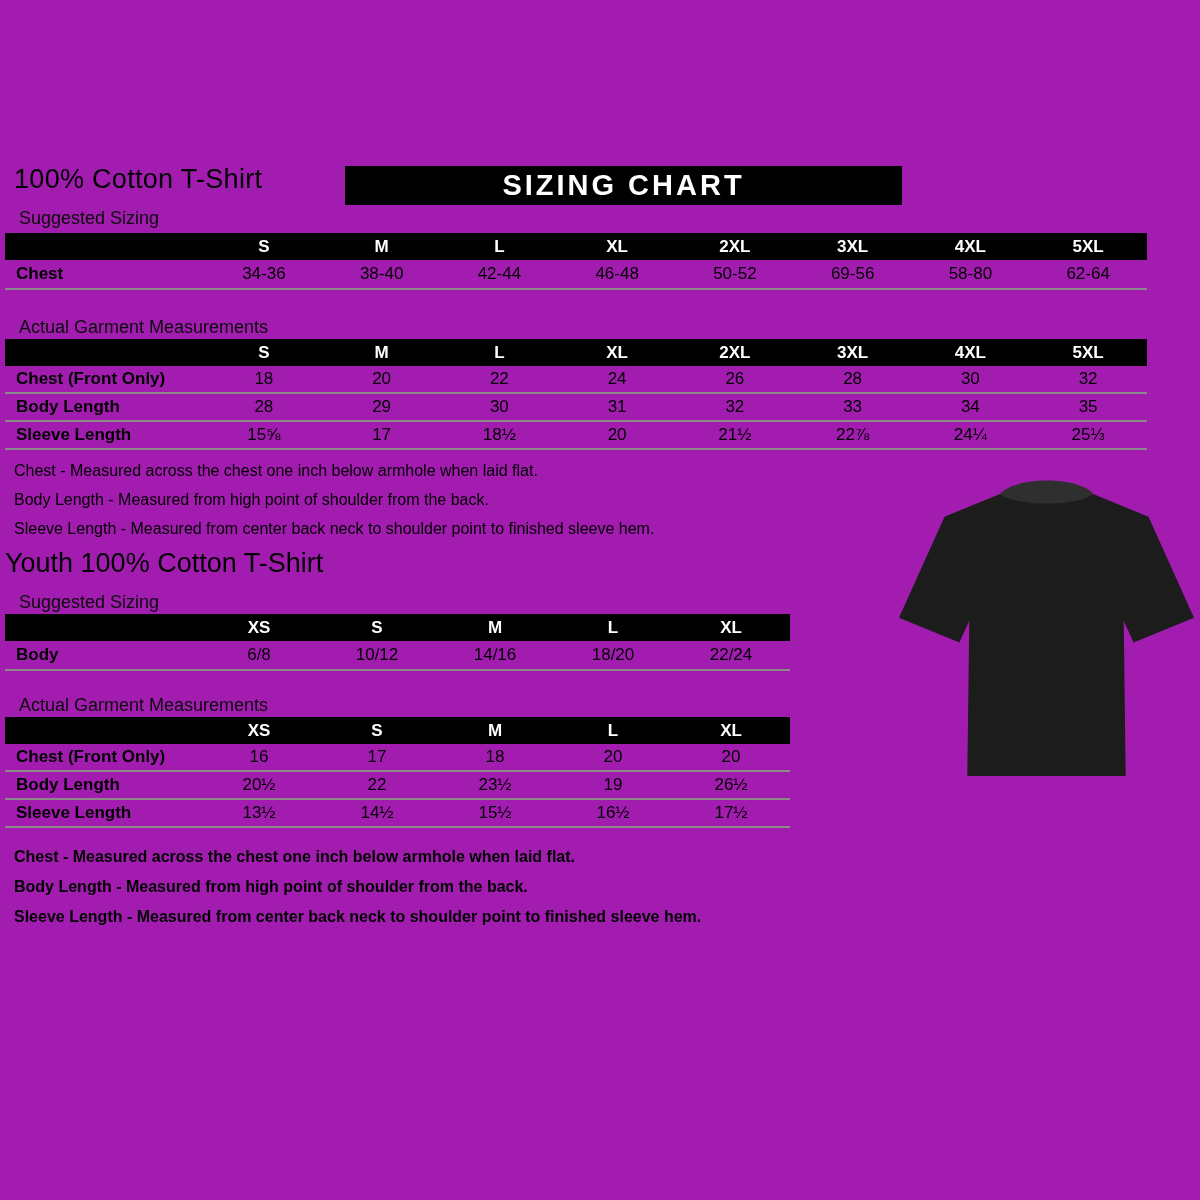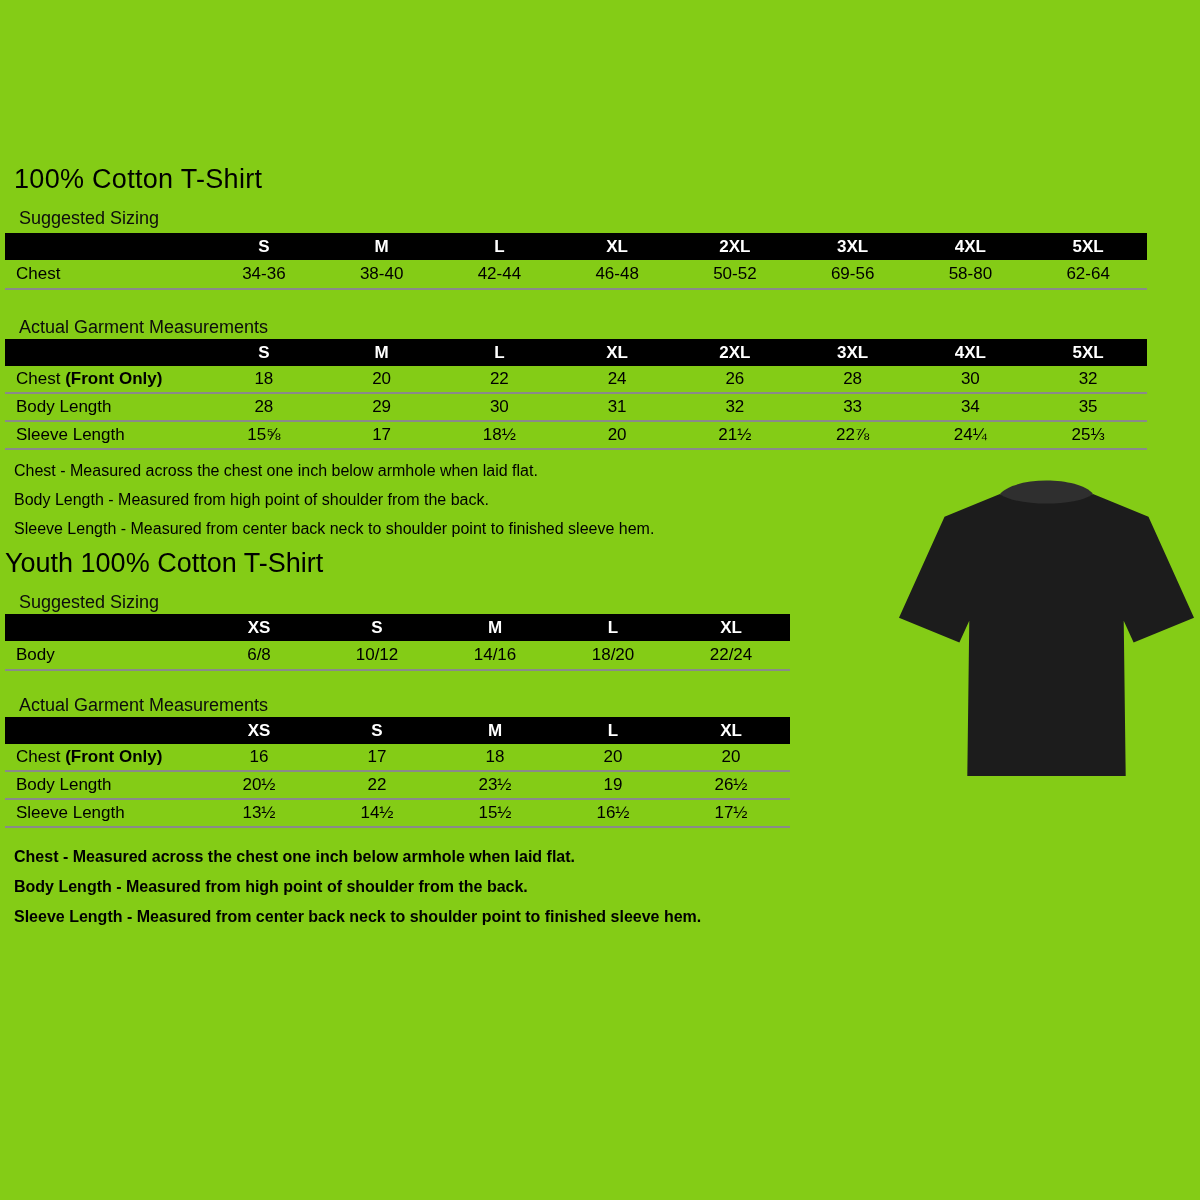--- a/index.html
+++ b/index.html
@@ -1,48 +1,49 @@
 <!DOCTYPE html>
 <html><head>
 <meta charset="utf-8">
 <style>
   *{margin:0;padding:0;box-sizing:border-box}
   html,body{background:#fff}
   body{font-family:"Liberation Sans",sans-serif;color:#000}
-  .canvas{position:relative;width:1200px;height:1200px;background:#84cc16;overflow:hidden}
+  .canvas{position:relative;width:1200px;height:1200px;background:#a21caf;overflow:hidden}
   .abs{position:absolute}
   .title{left:14px;top:164px;font-size:27px;font-weight:400;letter-spacing:.3px}
   .banner{left:345px;top:166px;width:557px;height:39px;background:#000;color:#fff;
           font-size:29px;font-weight:700;letter-spacing:3px;text-align:center;line-height:39px}
   .seclabel{left:19px;font-size:18px;color:#0c0c0c}
   .table{left:5px}
   .t-adult{width:1142px}
   .t-youth{width:785px}
   .thead{display:flex;align-items:center;background:#000;color:#fff;height:27px;font-weight:700;font-size:17px}
   .trow{display:flex;align-items:center;font-size:17px}
   .r30{height:30px}
   .r28{height:28px}
   .sep{border-bottom:2px solid #8a8a8a}
   .lbl{padding-left:11px}
   .t-adult .lbl{width:200px}
   .t-youth .lbl{width:195px}
   .c{flex:1;text-align:center}
-  .b{font-weight:400}
+  .b{font-weight:700}
   .sfx{font-weight:700}
   .notes{left:14px;font-size:16px;line-height:29px}
   .notes-bold{left:14px;font-size:16px;line-height:30px;font-weight:700}
   .ytitle{left:5px;top:548px;font-size:27px;font-weight:400}
   .shirt{left:898px;top:470px}
 </style>
 </head>
 <body>
 
 <div class="canvas">
 
   <div class="abs title">100% Cotton T-Shirt</div>
+  <div class="abs banner">SIZING CHART</div>
 
   <div class="abs seclabel" style="top:208px">Suggested Sizing</div>
 
   <div class="abs table t-adult" style="top:233px">
     <div class="thead">
       <div class="lbl"></div>
       <div class="c">S</div>
       <div class="c">M</div>
       <div class="c">L</div>
       <div class="c">XL</div>

